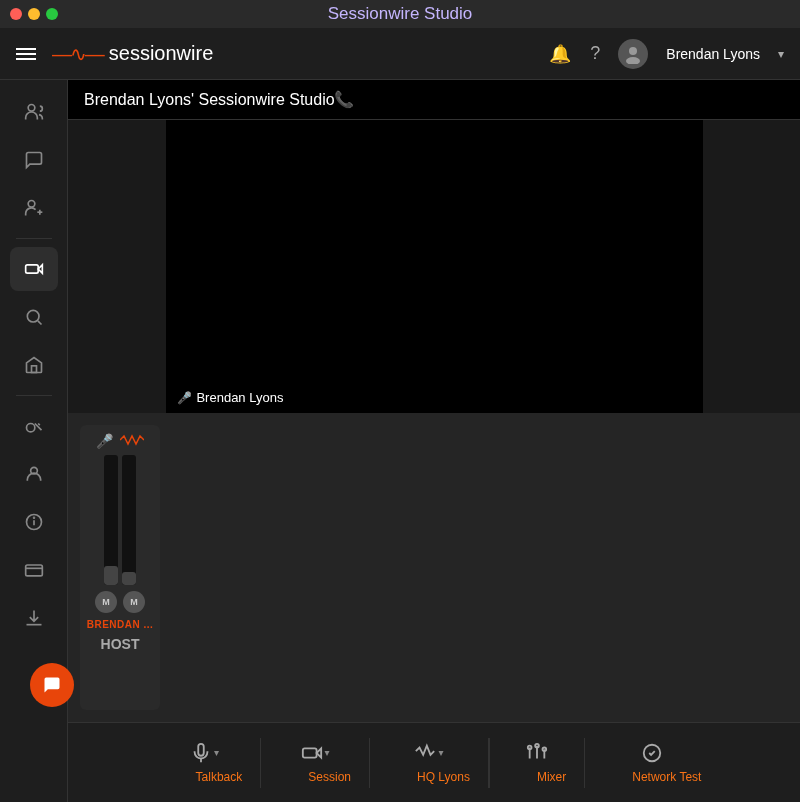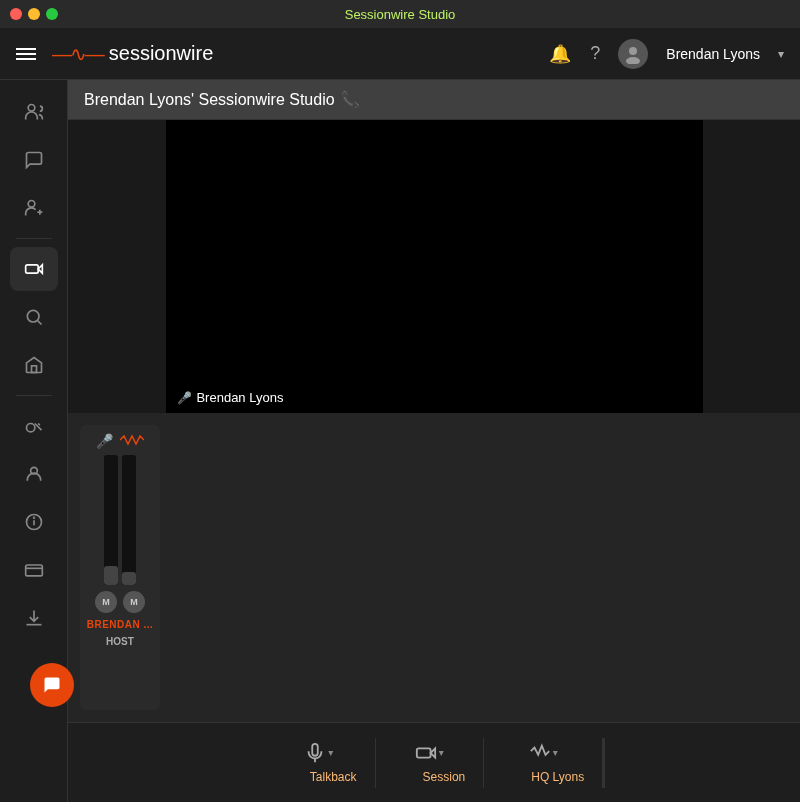--- a/index.html
+++ b/index.html
@@ -30,22 +30,22 @@
     }
     .tb-btn {
       width: 12px;
       height: 12px;
       border-radius: 50%;
     }
     .tb-close { background: #ff5f57; }
     .tb-min { background: #febc2e; }
     .tb-max { background: #28c840; }
     .title-bar-title {
-      font-size: 13px;
-      color: #bef264;
+      font-size: 17px;
+      color: #c4b5fd;
     }
 
     
     .top-nav {
       background: #1e1e1e;
       height: 52px;
       display: flex;
       align-items: center;
       padding: 0 16px;
       gap: 16px;
@@ -154,25 +154,25 @@
     
     .content-area {
       flex: 1;
       display: flex;
       flex-direction: column;
       background: #252525;
     }
 
     
     .studio-header {
-      background: #404040;
+      background: #000000;
       padding: 10px 16px;
       display: flex;
       align-items: center;
-      gap: 6px;
+      gap: 0;
       border-bottom: 1px solid #333;
     }
     .studio-title {
       font-size: 16px;
       color: #fff;
       font-weight: 500;
     }
     .phone-icon {
       color: #4caf50;
       font-size: 16px;
@@ -282,21 +282,21 @@
     }
     .channel-name {
       color: #e8450a;
       font-size: 10px;
       font-weight: 700;
       text-align: center;
       letter-spacing: 0.5px;
     }
     .channel-role {
       color: #aaa;
-      font-size: 10px;
+      font-size: 14px;
       text-align: center;
       font-weight: 600;
     }
 
     
     .bottom-toolbar {
       height: 80px;
       background: #1e1e1e;
       border-top: 1px solid #333;
       display: flex;
@@ -317,21 +317,21 @@
     }
     .toolbar-icon {
       font-size: 22px;
       color: #aaa;
       display: flex;
       align-items: center;
       gap: 2px;
     }
     .toolbar-label {
       font-size: 12px;
-      color: #fdba74;
+      color: #f97316;
       margin-left: 29px;
     }
     .toolbar-divider {
       width: 1px;
       height: 50px;
       background: #333;
     }
     .chevron-small {
       font-size: 10px;
       color: #888;
@@ -552,23 +552,45 @@
           <span class="chevron-small">▾</span>
         </div>
         <span class="toolbar-label">HQ Lyons</span>
       </div>
 
       <div class="toolbar-divider"></div>
 
 
       <div class="toolbar-divider"></div>
 
+      <div class="toolbar-item">
+        <div class="toolbar-icon">
+          <svg width="22" height="22" viewBox="0 0 24 24" fill="none" stroke="#aaa" stroke-width="2">
+            <line x1="4" y1="6" x2="4" y2="18"></line>
+              <line x1="12" y1="4" x2="12" y2="18"></line>
+              <line x1="20" y1="8" x2="20" y2="18"></line>
+            <circle cx="4" cy="6" r="2"></circle>
+              <circle cx="12" cy="4" r="2"></circle>
+              <circle cx="20" cy="8" r="2"></circle>
+          </svg>
+        </div>
+        <span class="toolbar-label">Mixer</span>
+      </div>
 
       <div class="toolbar-divider"></div>
 
+      <div class="toolbar-item">
+        <div class="toolbar-icon">
+          <svg width="22" height="22" viewBox="0 0 24 24" fill="none" stroke="#aaa" stroke-width="2">
+            <circle cx="12" cy="12" r="9"></circle>
+            <polyline points="9,12 11,14 15,10"></polyline>
+          </svg>
+        </div>
+        <span class="toolbar-label">Network Test</span>
+      </div>
     </div>
   </div>
 </div>
 
 <div class="chat-bubble">
   <svg width="20" height="20" viewBox="0 0 24 24" fill="white">
     <path d="M21 15a2 2 0 0 1-2 2H7l-4 4V5a2 2 0 0 1 2-2h14a2 2 0 0 1 2 2z"></path>
   </svg>
 </div>
 

